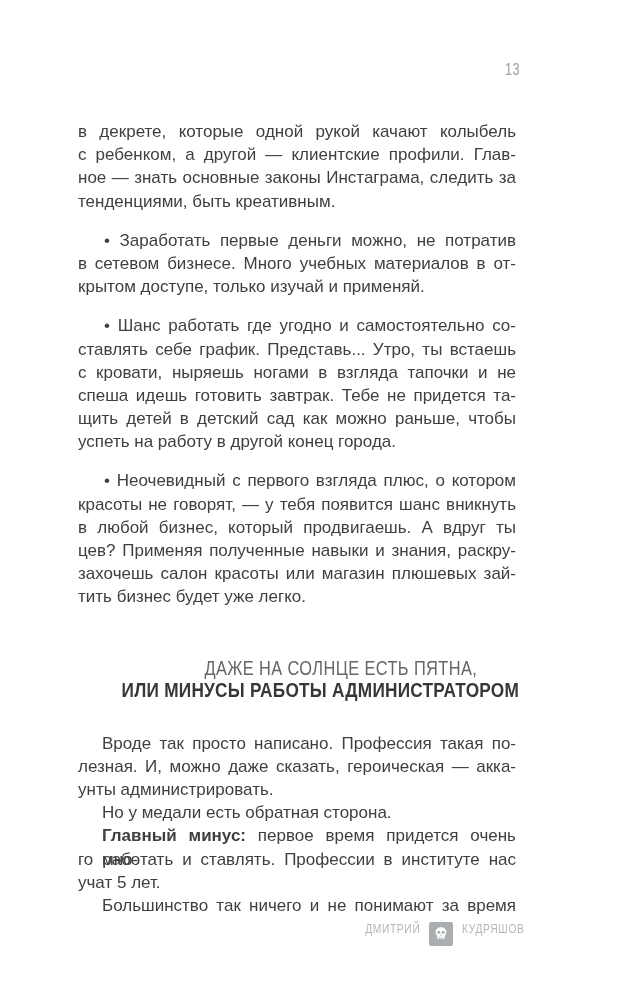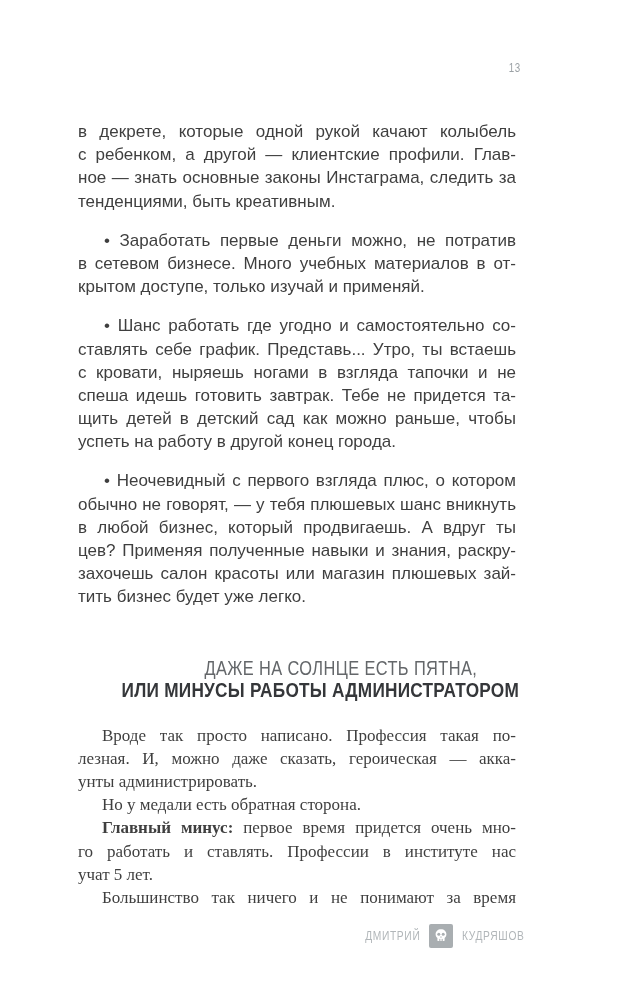--- a/index.html
+++ b/index.html
@@ -6,21 +6,21 @@
   .page{
     position:relative;
     width:620px;height:1001px;
     background:#ffffff;
     font-family:"Liberation Sans",sans-serif;
     overflow:hidden;
   }
   
   .pageno{
     position:absolute;top:60px;right:100px;
-    font-size:13px;color:#9ba1a5;
+    font-size:17px;color:#9ba1a5;
   }
   .pageno span{
     display:inline-block;
     transform:scaleX(0.75);
     transform-origin:right center;
     letter-spacing:0.5px;
   }
   
   .content{
     position:absolute;left:78px;top:120px;width:438px;
@@ -46,25 +46,25 @@
     white-space:nowrap;
   }
   .h-main{line-height:20px;height:20px;}
   .h-main span{
     display:inline-block;
     transform:scaleX(0.82);transform-origin:center;
     font-size:21px;font-weight:700;
     letter-spacing:0.3px;color:#35373a;
     white-space:nowrap;
   }
-  .section2{margin-top:24px;font-family:Liberation Serif, serif;}
+  .section2{margin-top:32px;}
   
   .footer{
     position:absolute;left:353px;top:922px;height:28px;
-    display:flex;align-items:center;gap:9px;
+    display:flex;gap:9px;
   }
   .f-name{
     font-size:12.5px;letter-spacing:0.8px;color:#b1b6b9;
     display:inline-block;white-space:nowrap;
   }
   .f-first{transform:scaleX(0.82);transform-origin:right center;}
   .f-last{transform:scaleX(0.82);transform-origin:left center;}
   .f-icon{
     width:24px;height:24px;border-radius:2px;
     background:#a9aeb1;
@@ -100,21 +100,21 @@
       <div class="line just bul">• Шанс работать где угодно и самостоятельно со-</div>
       <div class="line just">ставлять себе график. Представь... Утро, ты встаешь</div>
       <div class="line just">с кровати, ныряешь ногами в взгляда тапочки и не</div>
       <div class="line just">спеша идешь готовить завтрак. Тебе не придется та-</div>
       <div class="line just">щить детей в детский сад как можно раньше, чтобы</div>
       <div class="line">успеть на работу в другой конец города.</div>
     </div>
 
     <div class="para">
       <div class="line just bul">• Неочевидный с первого взгляда плюс, о котором</div>
-      <div class="line just">обычно не говорят, — у тебя плюшевых шанс вникнуть</div>
+      <div class="line just">красоты не говорят, — у тебя появится шанс вникнуть</div>
       <div class="line just">в любой бизнес, который продвигаешь. А вдруг ты</div>
       <div class="line just">цев? Применяя полученные навыки и знания, раскру-</div>
       <div class="line just">захочешь салон красоты или магазин плюшевых зай-</div>
       <div class="line">тить бизнес будет уже легко.</div>
     </div>
 
     <div class="heading">
       <div class="h-sub"><span>ДАЖЕ НА СОЛНЦЕ ЕСТЬ ПЯТНА,</span></div>
       <div class="h-main"><span>ИЛИ МИНУСЫ РАБОТЫ АДМИНИСТРАТОРОМ</span></div>
     </div>

